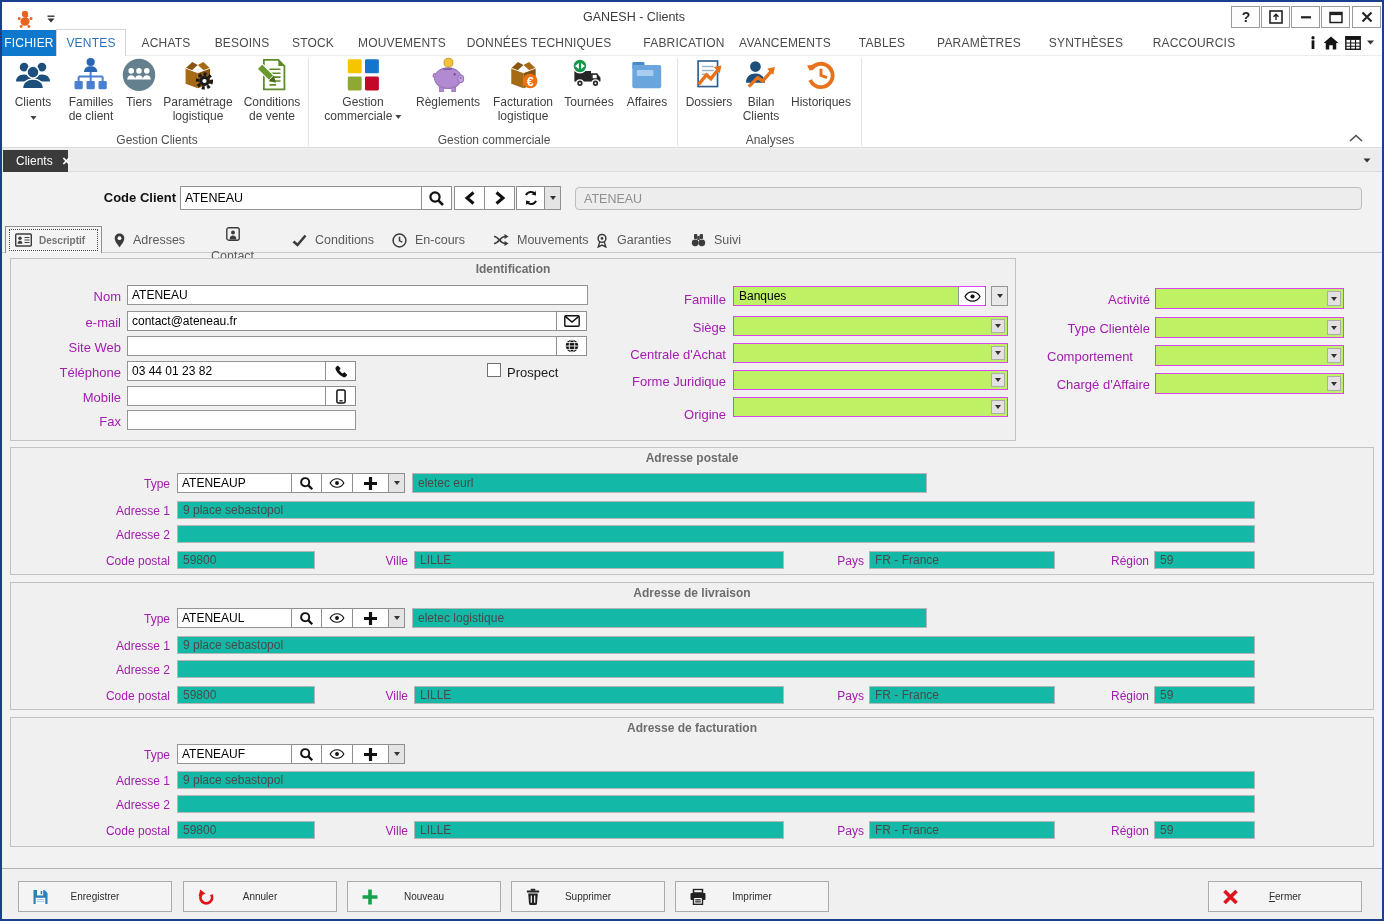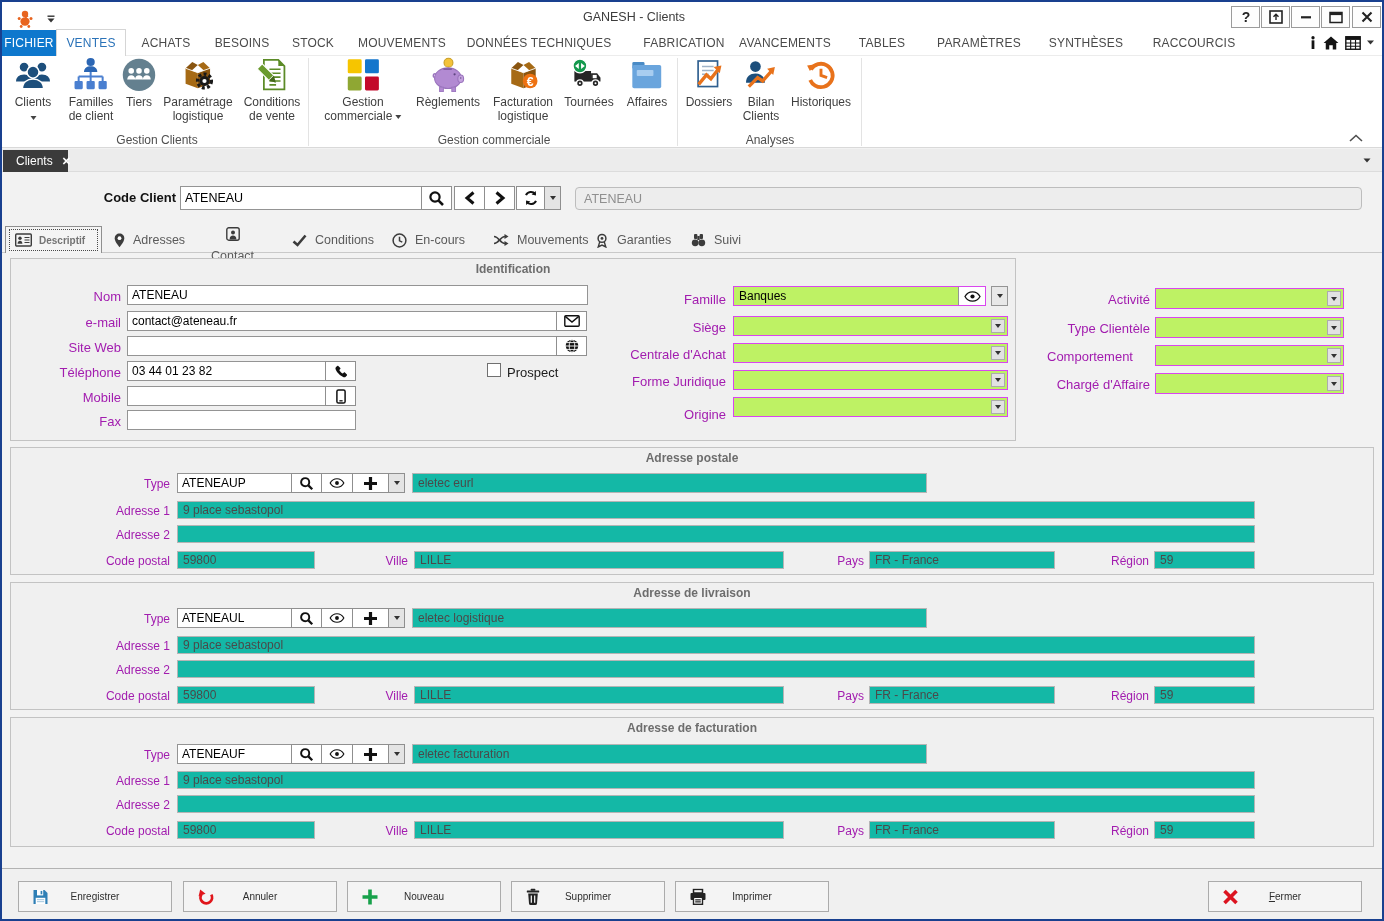--- a/index.html
+++ b/index.html
@@ -711,21 +711,20 @@
         </svg>
     </span>
     <span class="btn-sq" style="left:350px;top:572px;width:37px;height:20px;">
       <svg width="15" height="15" viewBox="0 0 15 15">
           <path d="M7.5,1 V14 M1,7.5 H14" stroke="#111" stroke-width="3.2"></path>
         </svg>
     </span>
     <span class="btn-sq btn-caret" style="left:386px;top:572px;width:17px;height:20px;">
         <span class="tri-d"></span>
       </span>
-    <div class="ro" style="left:410px;top:572px;width:515px;height:20px;">eletec facturation</div>
     <div class="flabel f12 abs" style="left:68px;top:602px;width:100px;">Adresse 1</div>
     <div class="ro" style="left:175px;top:599px;width:1078px;height:18px;">9 place sebastopol</div>
     <div class="flabel f12 abs" style="left:68px;top:626px;width:100px;">Adresse 2</div>
     <div class="ro" style="left:175px;top:623px;width:1078px;height:18px;"></div>
     <div class="flabel f12 abs" style="left:68px;top:652px;width:100px;">Code postal</div>
     <div class="ro" style="left:175px;top:649px;width:138px;height:18px;">59800</div>
     <div class="flabel f12 abs" style="left:346px;top:652px;width:60px;">Ville</div>
     <div class="ro" style="left:412px;top:649px;width:370px;height:18px;">LILLE</div>
     <div class="flabel f12 abs" style="left:802px;top:652px;width:60px;">Pays</div>
     <div class="ro" style="left:867px;top:649px;width:186px;height:18px;">FR - France</div>

